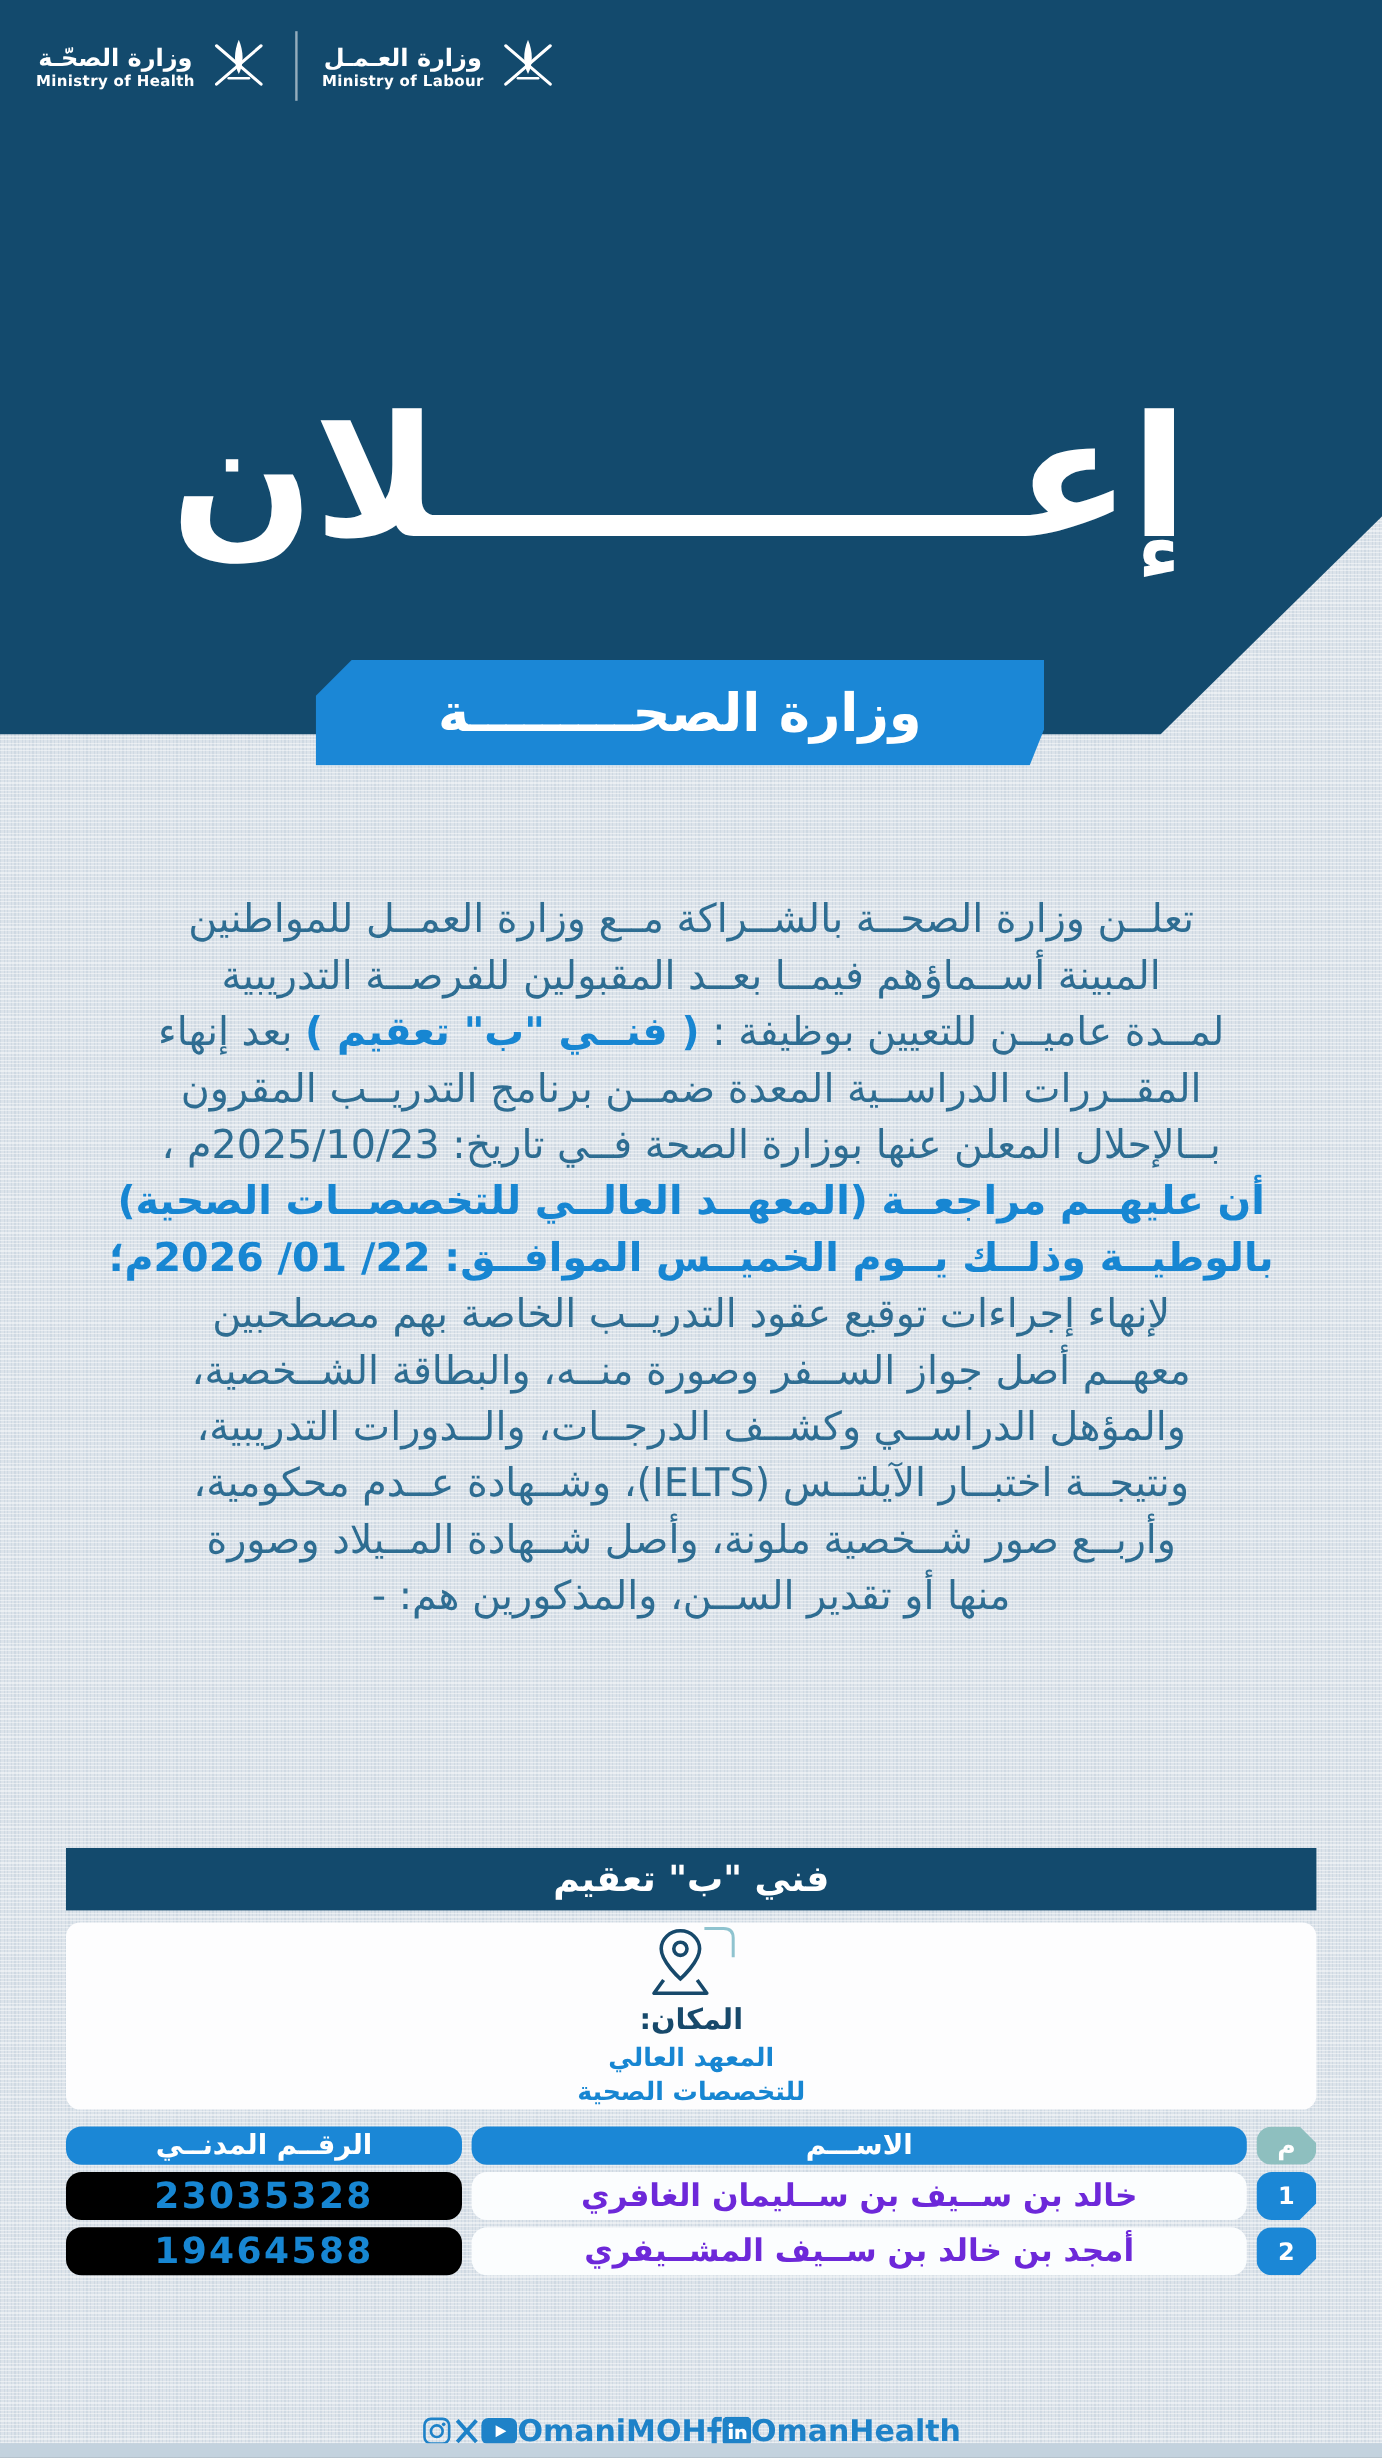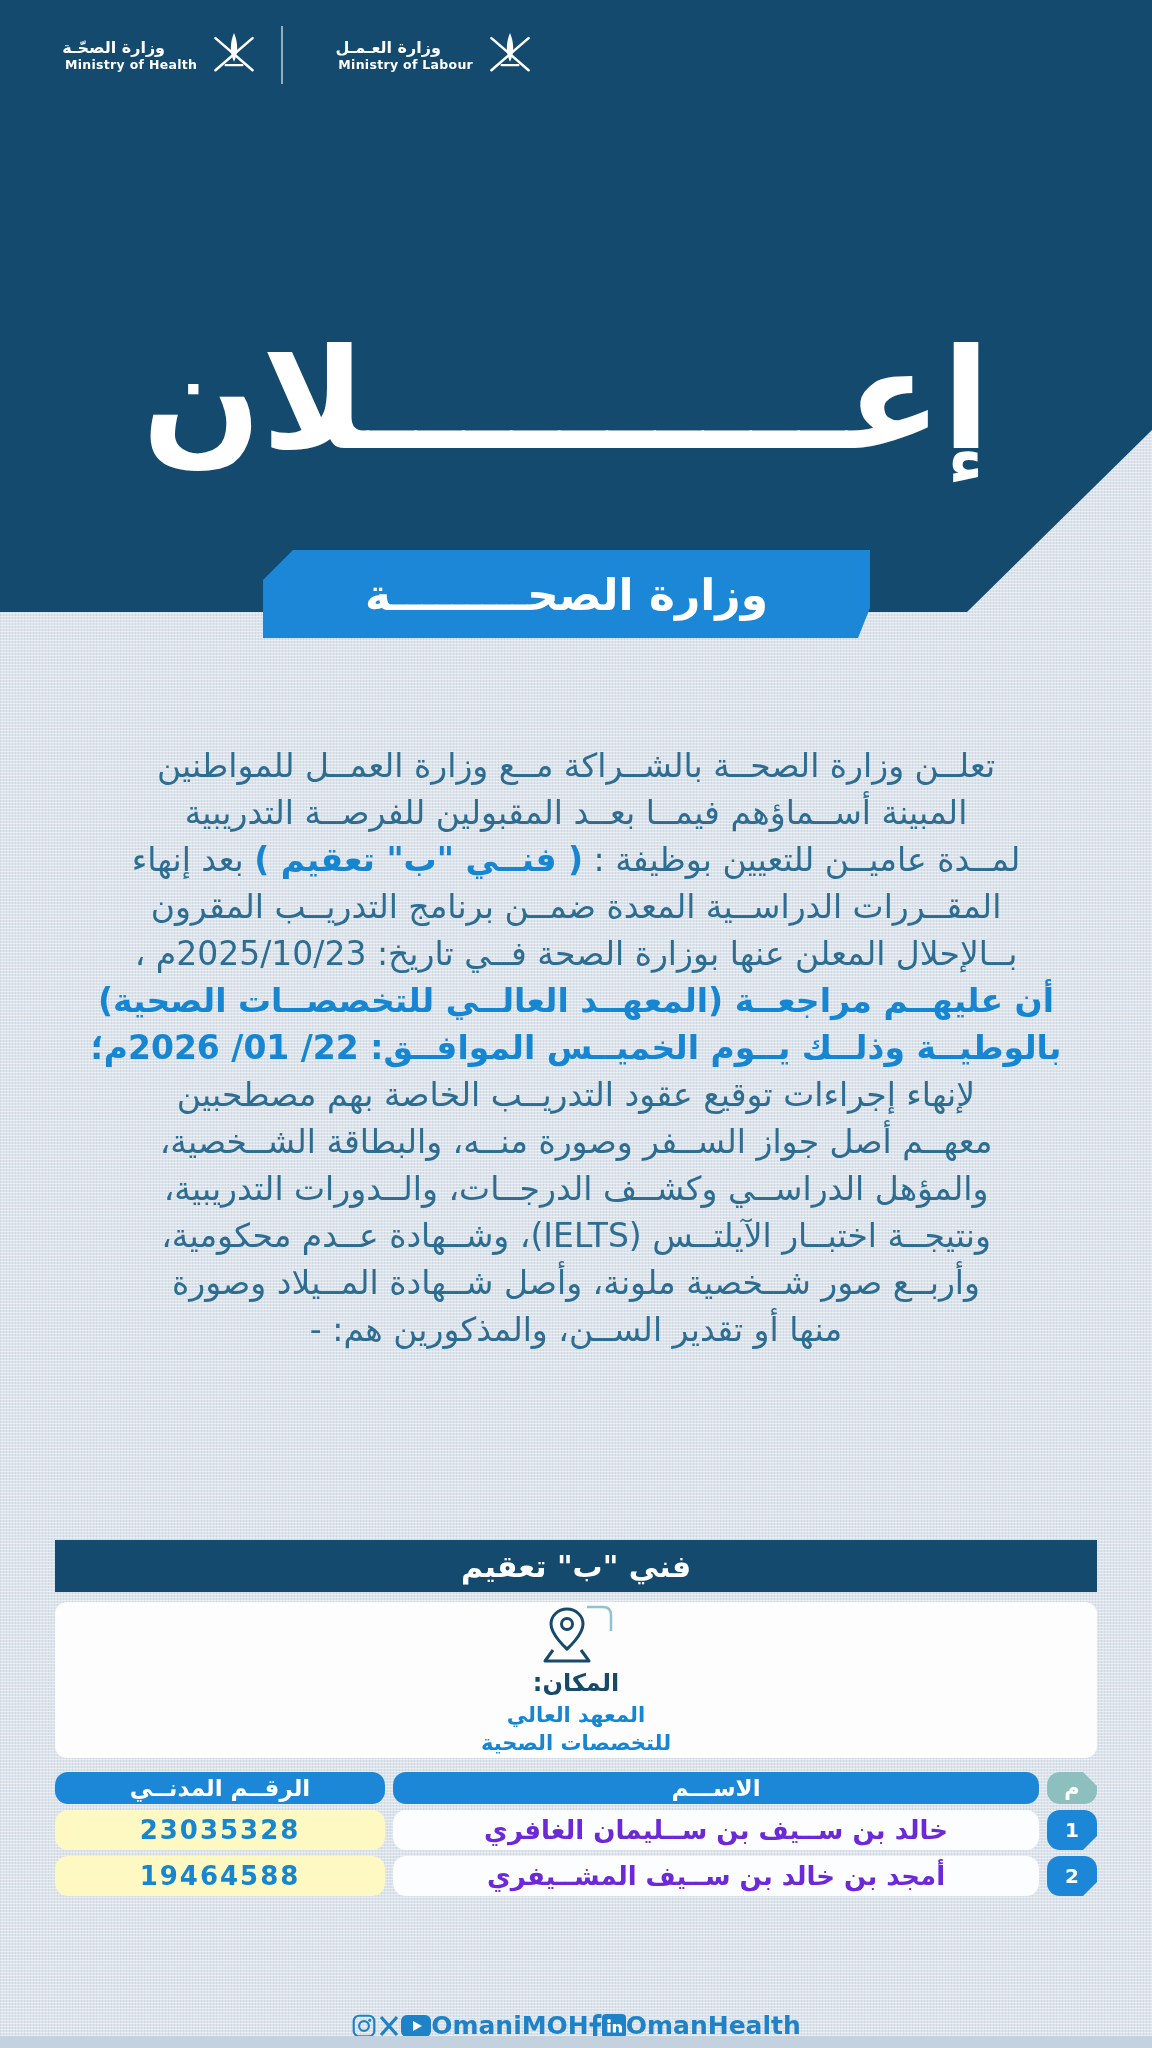--- a/index.html
+++ b/index.html
@@ -9,22 +9,22 @@
     background-image:
       repeating-linear-gradient(0deg, rgba(255,255,255,.45) 0 1px, transparent 1px 3px),
       repeating-linear-gradient(90deg, rgba(182,198,212,.35) 0 1px, transparent 1px 3px);}
   
   .header-shape{position:absolute;top:0;left:0;width:1152px;height:662px;z-index:1;
     background:#134a6d;
     clip-path:polygon(0 0,1152px 0,1152px 430px,967px 612px,0 612px);}
   .logos{position:absolute;top:26px;left:30px;z-index:2;display:flex;align-items:center;color:#fff;}
   .logo{display:flex;align-items:center;gap:10px;}
   .logo-text{text-align:center;}
-  .logo-ar{font-size:16px;font-weight:bold;line-height:1.2;}
-  .logo-en{font-size:12.5px;font-weight:bold;letter-spacing:.3px;margin-left:35px;}
+  .logo-ar{font-size:20px;font-weight:bold;line-height:1.2;}
+  .logo-en{font-size:12.5px;font-weight:bold;letter-spacing:.3px;}
   .logo-divider{width:2px;height:58px;background:rgba(255,255,255,.55);margin:0 20px;}
   .title{position:absolute;top:288px;left:160px;width:830px;z-index:2;
     text-align:center;color:#ffffff;font-size:140px;font-weight:bold;
     direction:rtl;white-space:nowrap;line-height:1.6;}
   .banner{position:absolute;left:263px;top:550px;width:607px;height:88px;z-index:3;
     background:#1b87d6;display:flex;align-items:center;justify-content:center;
     clip-path:polygon(30px 0,100% 0,100% 58px,595px 88px,0 88px,0 30px);}
   .banner span{color:#fff;font-size:44px;font-weight:bold;direction:rtl;}
   .body-text{position:absolute;top:742px;left:71px;width:1010px;z-index:2;direction:rtl;}
   .line{font-size:33px;line-height:47px;color:#2e6d92;text-align:center;white-space:nowrap;}
@@ -46,21 +46,21 @@
   .cell.name{width:646px;}
   .cell.civil{width:330px;}
   .thead .cell{height:32px;}
   .head-idx{background:#8ebfbf;color:#fff;font-size:21px;font-weight:bold;
     clip-path:polygon(0 0,calc(100% - 14px) 0,100% 14px,100% 100%,0 100%);}
   .head-cell{background:#1b87d6;color:#fff;font-size:23px;font-weight:bold;}
   .drow .cell{height:40px;}
   .row-idx{background:#1b87d6;color:#fff;font-size:20px;font-weight:bold;
     clip-path:polygon(0 0,100% 0,100% calc(100% - 14px),calc(100% - 14px) 100%,0 100%);}
   .data-name-cell{background:#fbfdfe;color:#6d28d9;font-size:26px;font-weight:bold;}
-  .data-civil-cell{background:#fef9c3;color:#1786d2;font-size:26px;font-weight:bold;letter-spacing:2px;}
+  .data-civil-cell{background:#000000;color:#1786d2;font-size:30px;font-weight:bold;letter-spacing:2px;}
   .footer{position:absolute;bottom:8px;left:0;width:100%;z-index:2;
     display:flex;justify-content:center;align-items:center;gap:0;
     color:#1e82c8;font-size:25px;font-weight:bold;}
   .bottom-strip{position:absolute;bottom:0;left:0;width:100%;height:12px;background:#c3d2de;z-index:3;}
   .ico{display:inline-flex;align-items:center;}
 </style>
 </head>
 <body>
 
 <div class="poster" data-name="announcement-poster">

